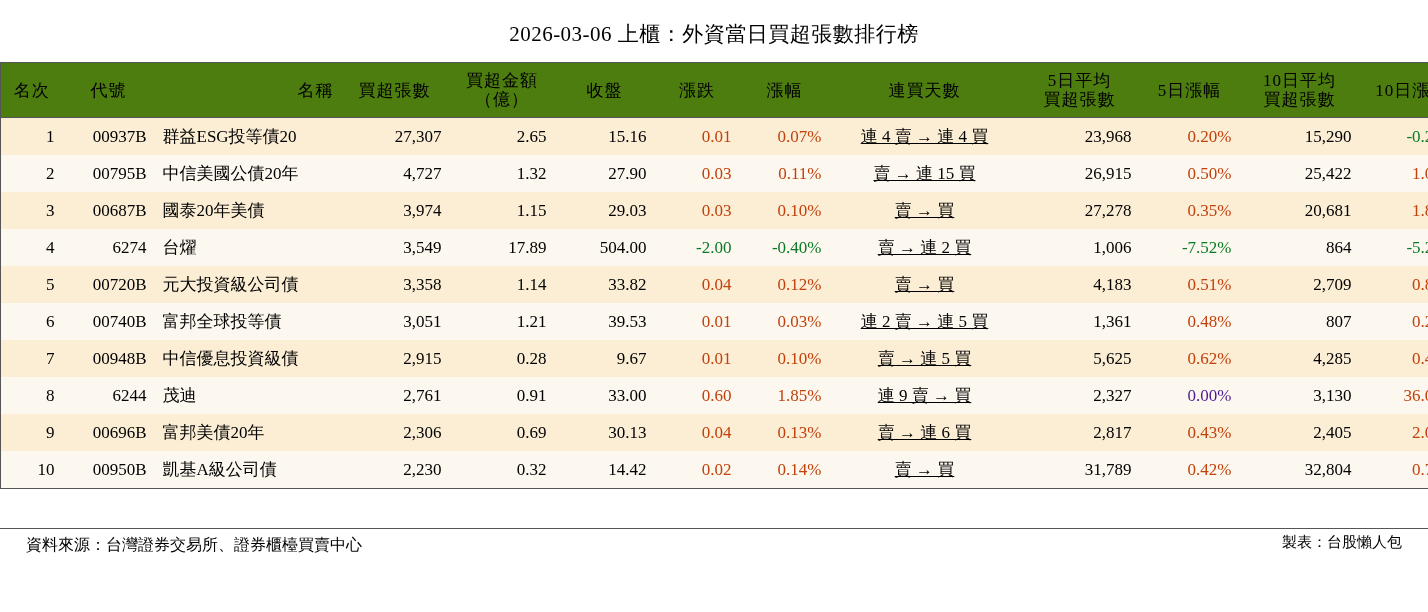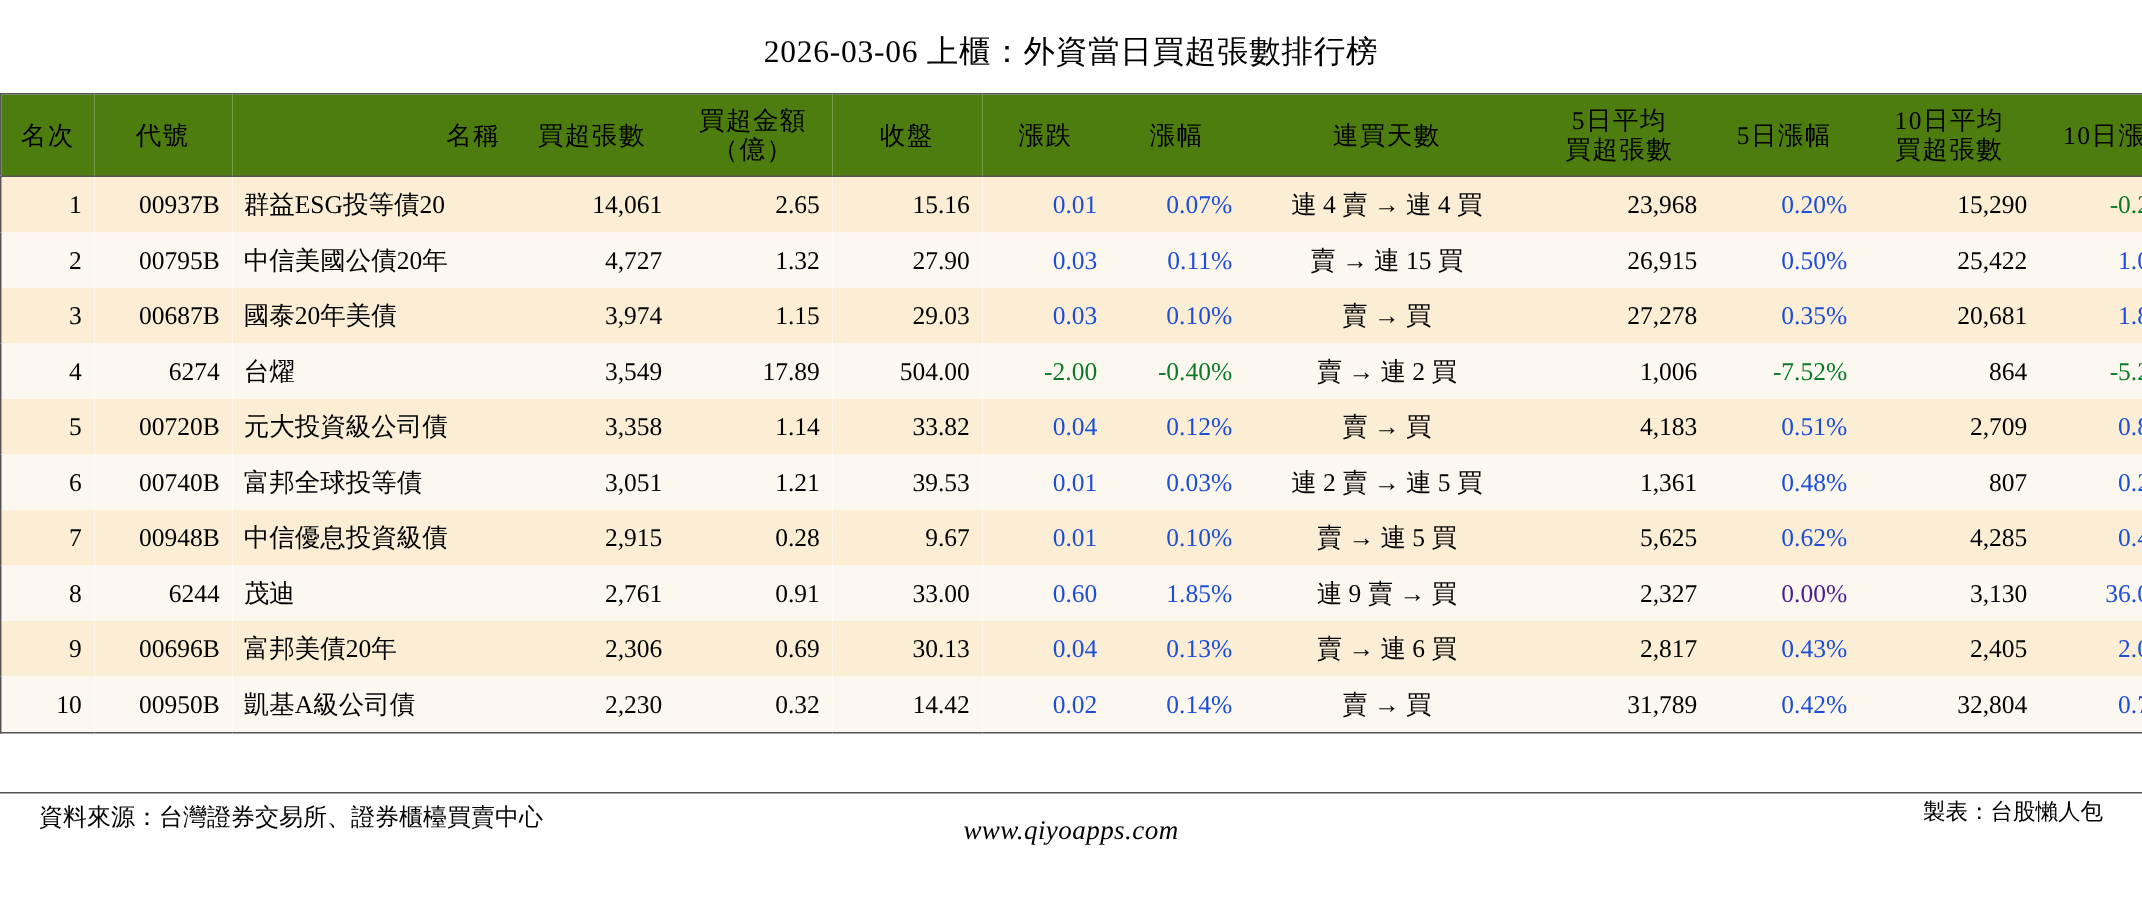--- a/index.html
+++ b/index.html
@@ -53,23 +53,23 @@
     white-space: nowrap;
     overflow: hidden;
   }
   tbody tr.odd td { background: #fbeed5; }
   tbody tr.even td { background: #fdf8ef; }
 
   td.c-rank { text-align: right; padding-right: 14px; }
   td.c-code { text-align: right; }
   td.c-name { text-align: left; padding-left: 14px; }
   td.num { text-align: right; padding-right: 14px; }
-  td.c-streak { text-align: center; }
-
-  .pos { color: #1d4ed8; }
+  td.c-streak { text-align: center; text-decoration: underline; }
+
+  .pos { color: #c2410c; }
   .neg { color: #0a7a28; }
   .zero { color: #4c1d95; }
 
   .footer {
     position: absolute;
     left: 0;
     right: 0;
     bottom: 0;
     height: 56px;
     width: 1428px;
@@ -175,21 +175,21 @@
         <th>
             <span class="hdr-two-line">10日漲幅</span>
           </th>
       </tr>
     </thead>
     <tbody id="table-body">
         <tr class="odd">
           <td class="c-rank">1</td>
           <td class="c-code">00937B</td>
           <td class="c-name">群益ESG投等債20</td>
-          <td class="num">14,061</td>
+          <td class="num">27,307</td>
           <td class="num">2.65</td>
           <td class="num">15.16</td>
           <td class="num pos">0.01</td>
           <td class="num pos">0.07%</td>
           <td class="c-streak">連 4 賣 → 連 4 買</td>
           <td class="num">23,968</td>
           <td class="num pos">0.20%</td>
           <td class="num">15,290</td>
           <td class="num neg">-0.20%</td>
         </tr>
@@ -327,20 +327,19 @@
           <td class="num pos">0.42%</td>
           <td class="num">32,804</td>
           <td class="num pos">0.70%</td>
         </tr>
       </tbody>
   </table>
 
   <div class="footer">
     <div class="footer-inner">
       <div class="src">資料來源：台灣證券交易所、證券櫃檯買賣中心</div>
-      <div class="site">www.qiyoapps.com</div>
       <div class="maker-wrap">
         <div>製表：台股懶人包</div>
       </div>
     </div>
   </div>
 
 </div>
 
 </body></html>

